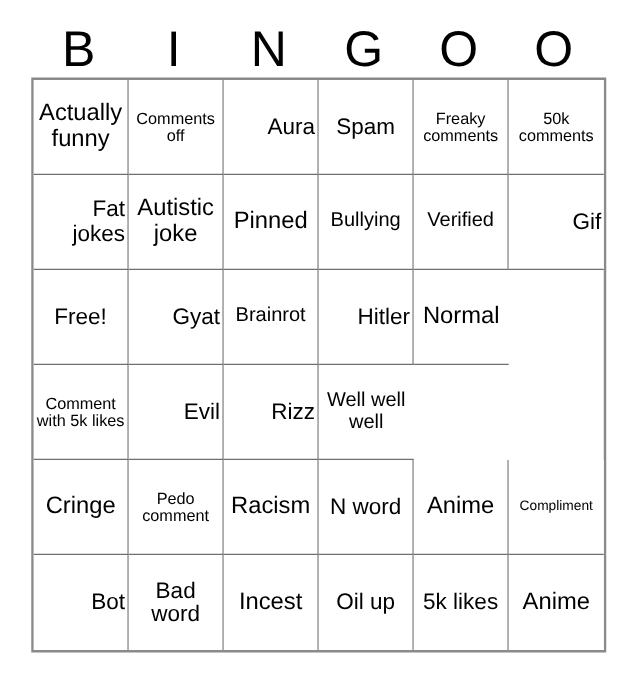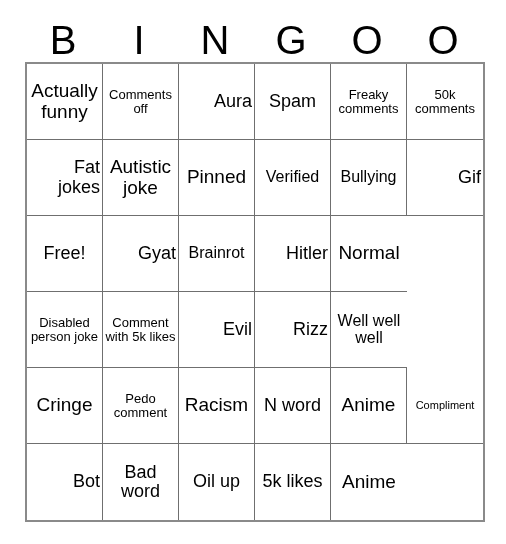--- a/index.html
+++ b/index.html
@@ -132,26 +132,26 @@
         <div class="cell">
           <span class="cell-text fs-xl">Fat jokes</span>
         </div>
         <div class="cell">
           <span class="cell-text fs-md">Autistic joke</span>
         </div>
         <div class="cell">
           <span class="cell-text fs-md">Pinned</span>
         </div>
         <div class="cell">
+          <span class="cell-text fs-sm">Bullying</span>
+        </div>
+        <div class="cell">
           <span class="cell-text fs-sm">Verified</span>
         </div>
         <div class="cell">
-          <span class="cell-text fs-sm">Bullying</span>
-        </div>
-        <div class="cell">
           <span class="cell-text fs-xl">Gif</span>
         </div>
       </div>
       <div class="grid-row">
         <div class="cell">
           <span class="cell-text fs-lg">Free!</span>
         </div>
         <div class="cell">
           <span class="cell-text fs-xl">Gyat</span>
         </div>
@@ -160,23 +160,20 @@
         </div>
         <div class="cell">
           <span class="cell-text fs-xl">Hitler</span>
         </div>
         <div class="cell">
           <span class="cell-text fs-md">Normal</span>
         </div>
       </div>
       <div class="grid-row">
         <div class="cell">
-          <span class="cell-text fs-xs">Disabled person joke</span>
-        </div>
-        <div class="cell">
           <span class="cell-text fs-xs">Comment with 5k likes</span>
         </div>
         <div class="cell">
           <span class="cell-text fs-xl">Evil</span>
         </div>
         <div class="cell">
           <span class="cell-text fs-xl">Rizz</span>
         </div>
         <div class="cell">
           <span class="cell-text fs-sm">Well well well</span>
@@ -203,20 +200,23 @@
         </div>
       </div>
       <div class="grid-row">
         <div class="cell">
           <span class="cell-text fs-xl">Bot</span>
         </div>
         <div class="cell">
           <span class="cell-text fs-lg">Bad word</span>
         </div>
         <div class="cell">
+          <span class="cell-text fs-md">Incest</span>
+        </div>
+        <div class="cell">
           <span class="cell-text fs-lg">Oil up</span>
         </div>
         <div class="cell">
           <span class="cell-text fs-lg">5k likes</span>
         </div>
         <div class="cell">
           <span class="cell-text fs-md">Anime</span>
         </div>
       </div>
     </div>

